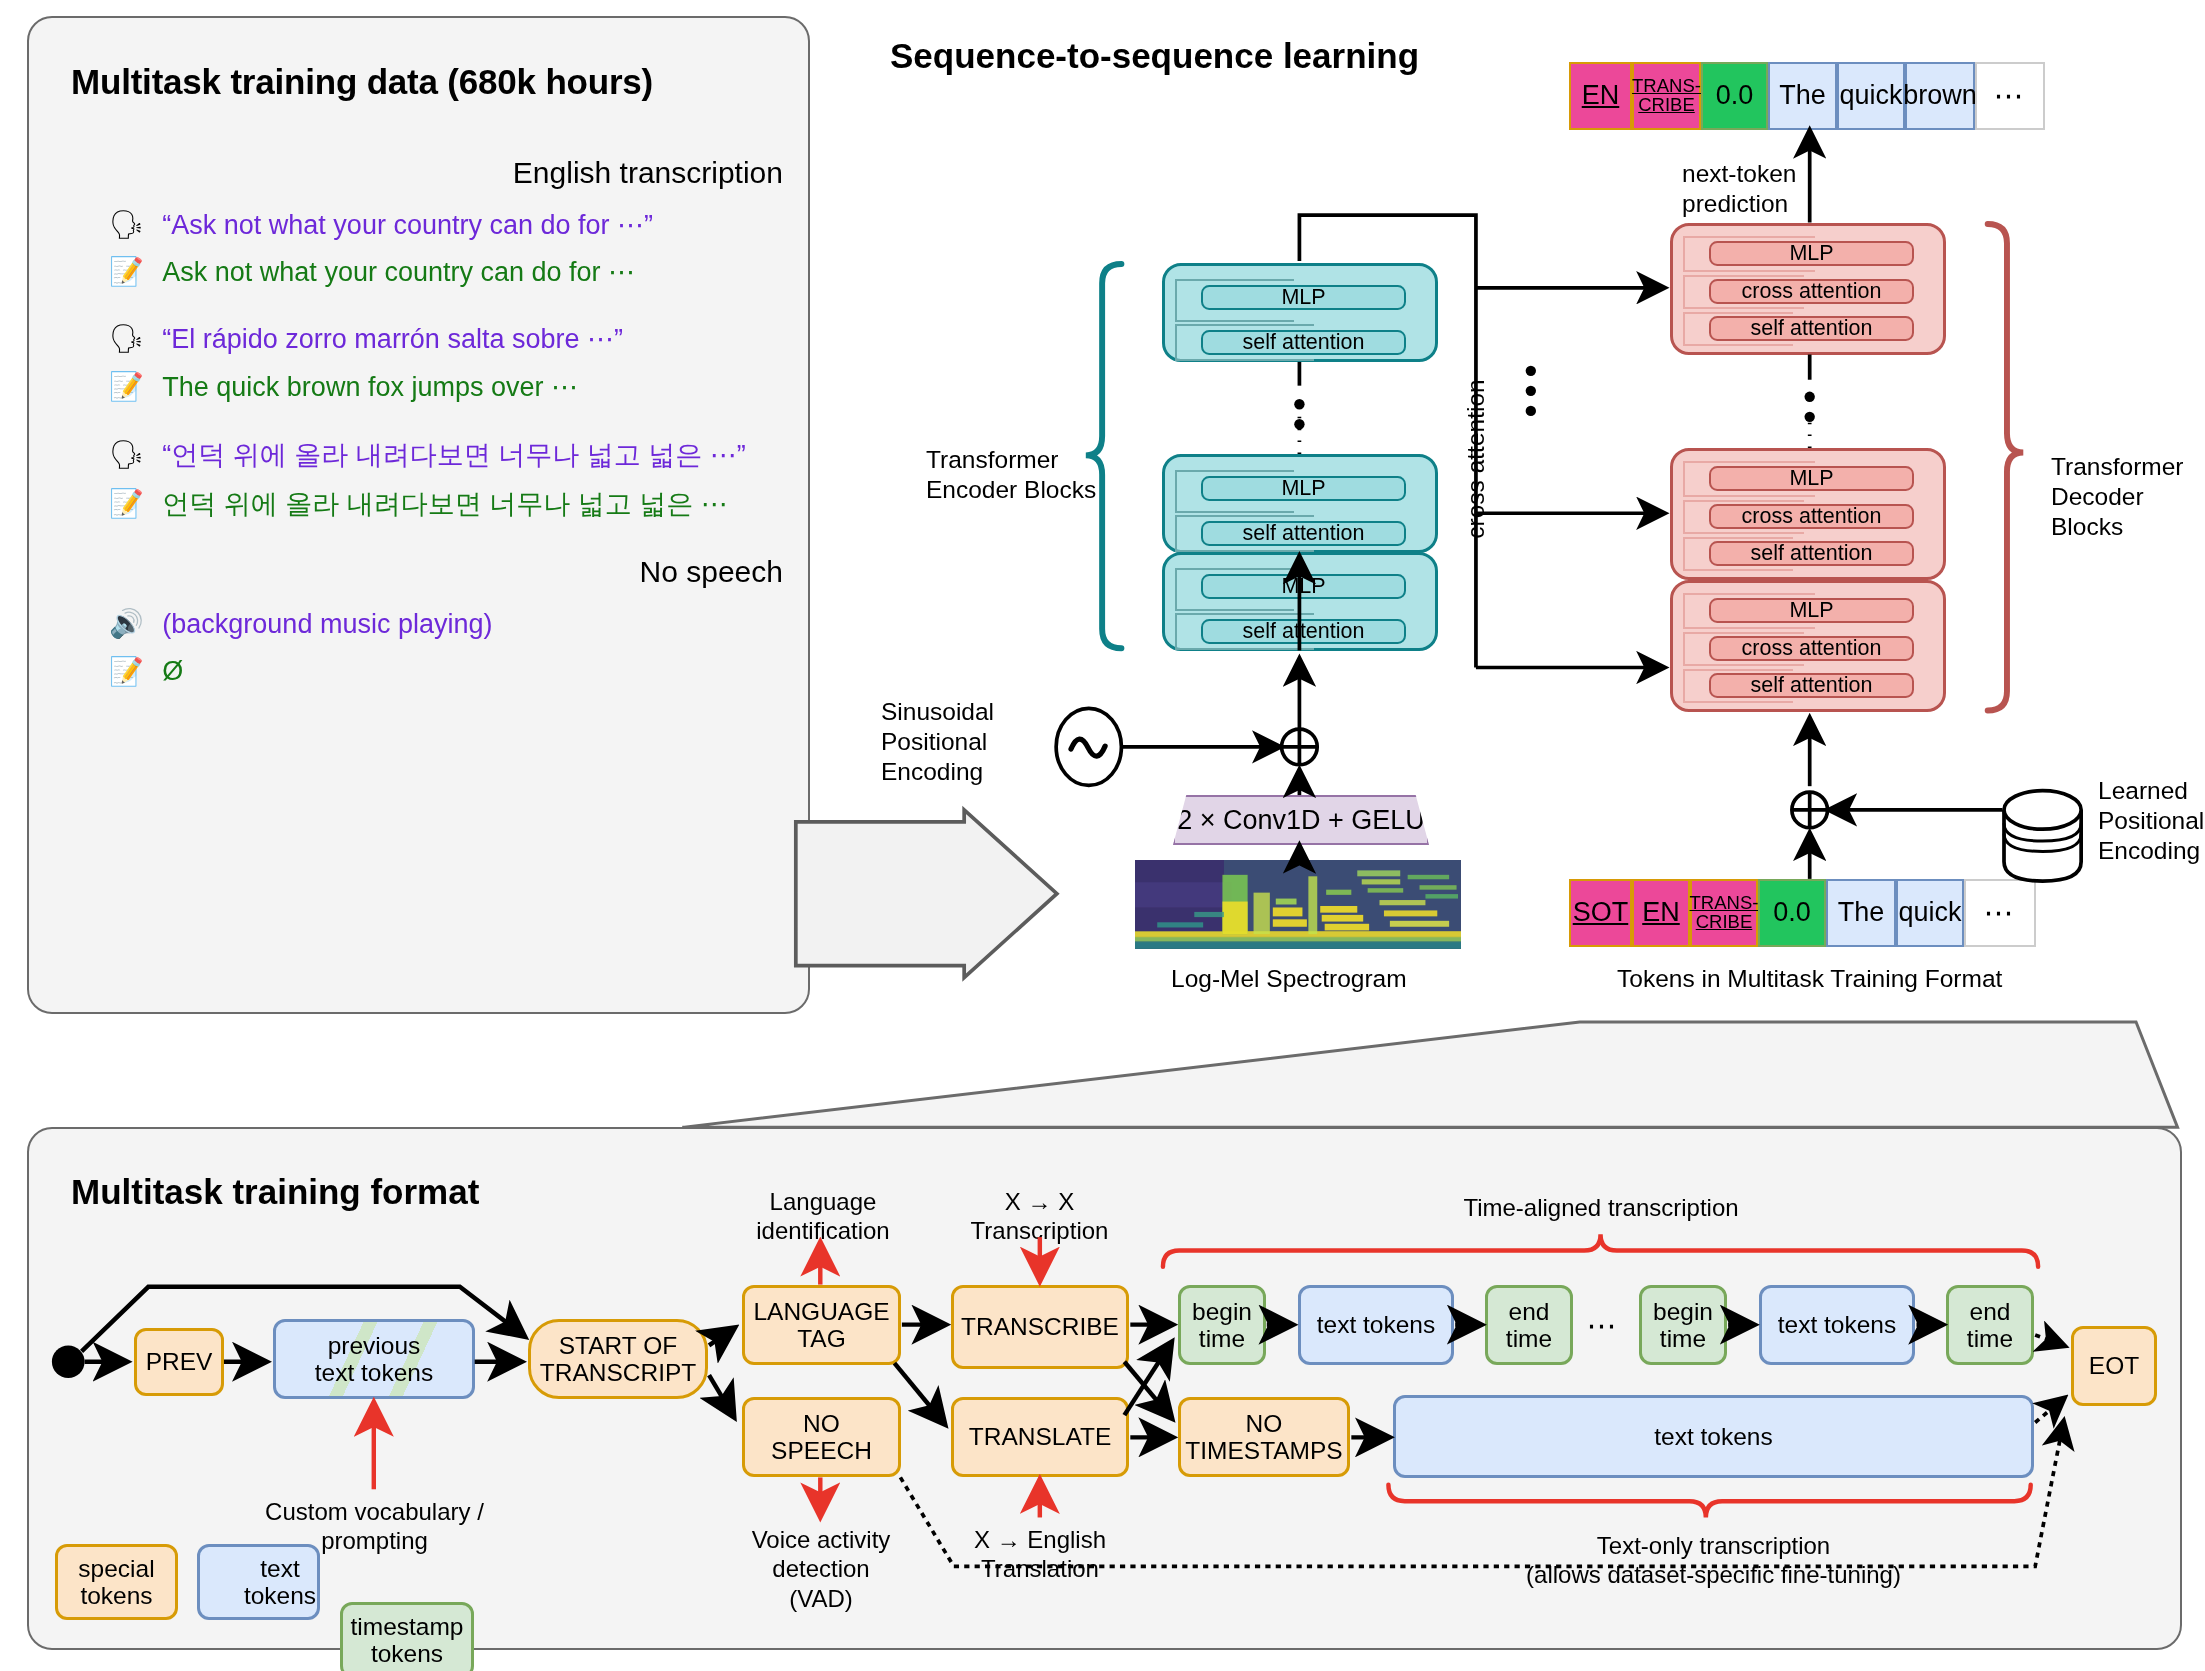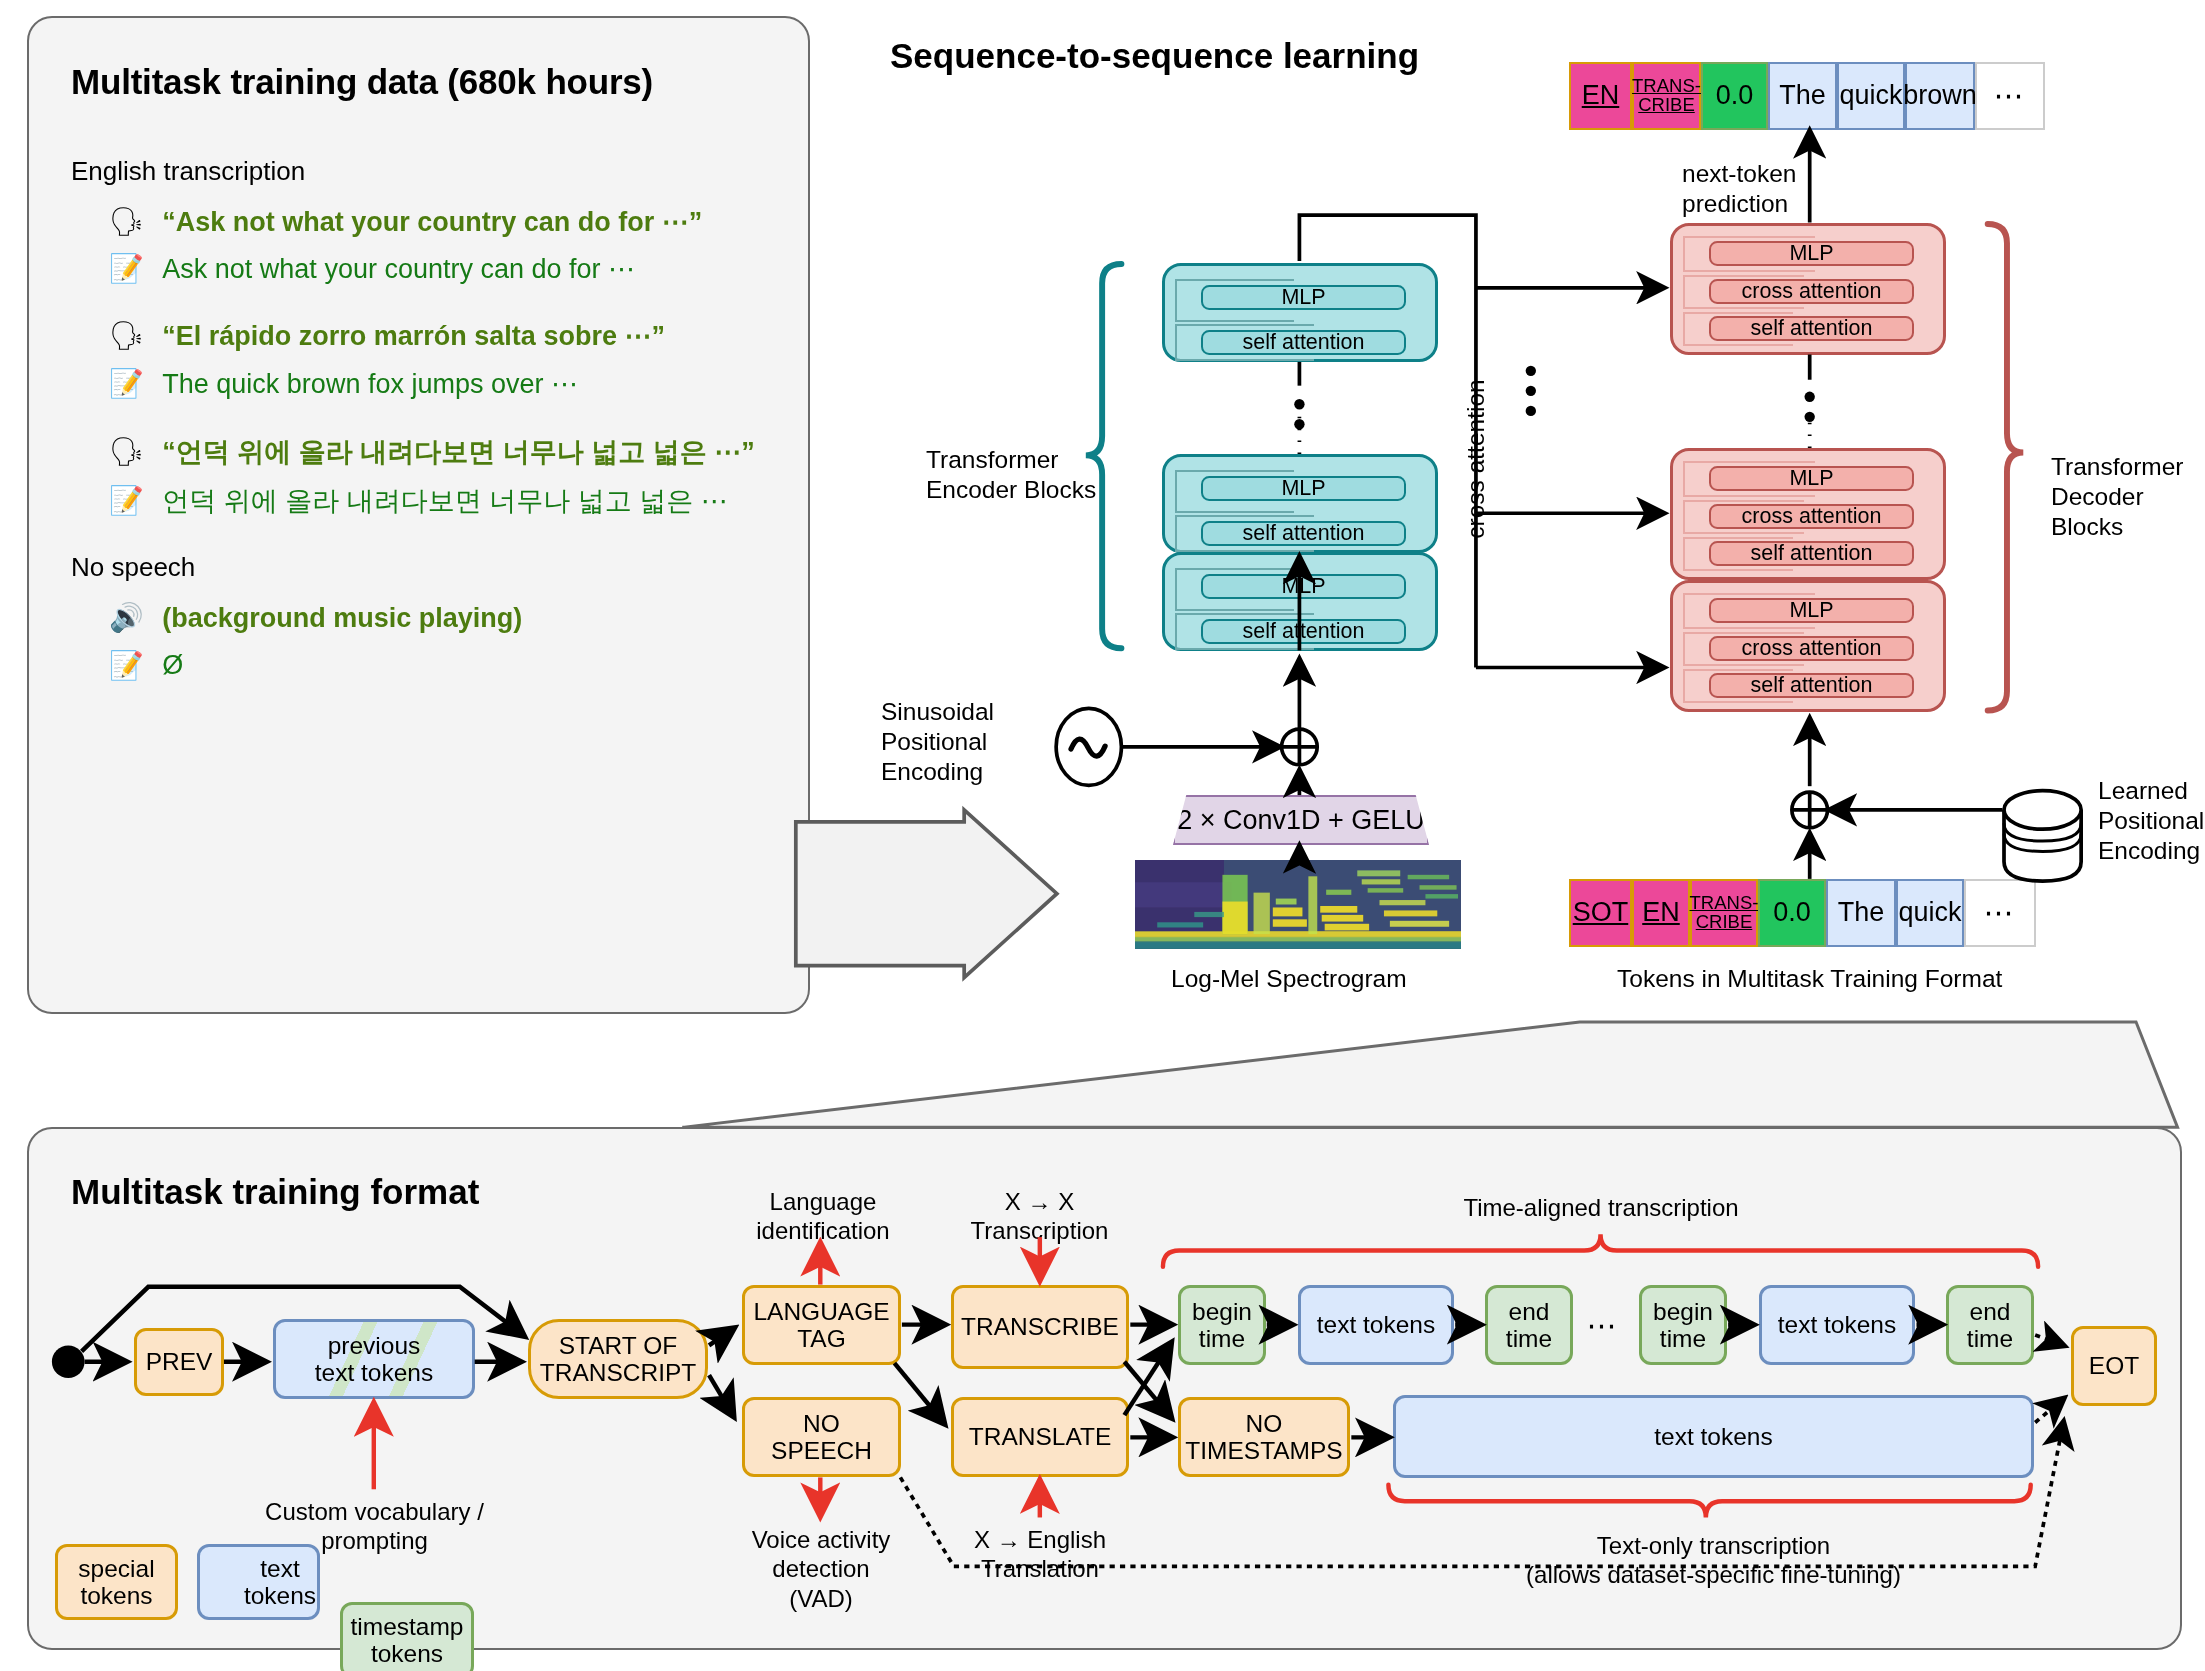--- a/index.html
+++ b/index.html
@@ -5,23 +5,23 @@
   html,body{margin:0;padding:0;background:#fff;}
   body{width:2205px;height:1671px;position:relative;font-family:"Liberation Sans",sans-serif;color:#000;overflow:hidden;}
   .abs{position:absolute;}
   .panel{background:#f4f4f4;border:2.2px solid #6b6b6b;border-radius:25px;}
   .ctr{display:flex;align-items:center;justify-content:center;text-align:center;}
   .hdr{font-weight:bold;}
 
   
   #data-panel{left:27px;top:16.3px;width:779px;height:994px;}
   #data-title{left:71px;top:62px;font-size:35px;font-weight:bold;letter-spacing:-0.2px;}
-  .cat{font-size:26px;}
+  .cat{font-size:30px;text-align:right;}
   .exline{font-size:27px;display:flex;align-items:center;gap:16.3px;}
-  .speech{color:#4d7c0f;font-weight:bold;}
+  .speech{color:#6d28d9;}
   .transcript{color:#157a15;}
   .ico{width:39px;height:34px;flex:none;display:flex;align-items:center;justify-content:center;font-size:28px;line-height:1;}
 
   
   #seq-title{left:890px;top:36px;font-size:35px;font-weight:bold;}
 
   .tokstrip{display:flex;height:68px;border:0;}
   .tok{display:flex;align-items:center;justify-content:center;font-size:27px;box-sizing:border-box;border:2.2px solid;line-height:1.02;text-align:center;}
   .tok.special{background:#ec4899;border-color:#d79b06;text-decoration:underline;}
   .tok.ts{background:#22c55e;border-color:#78a85a;}

